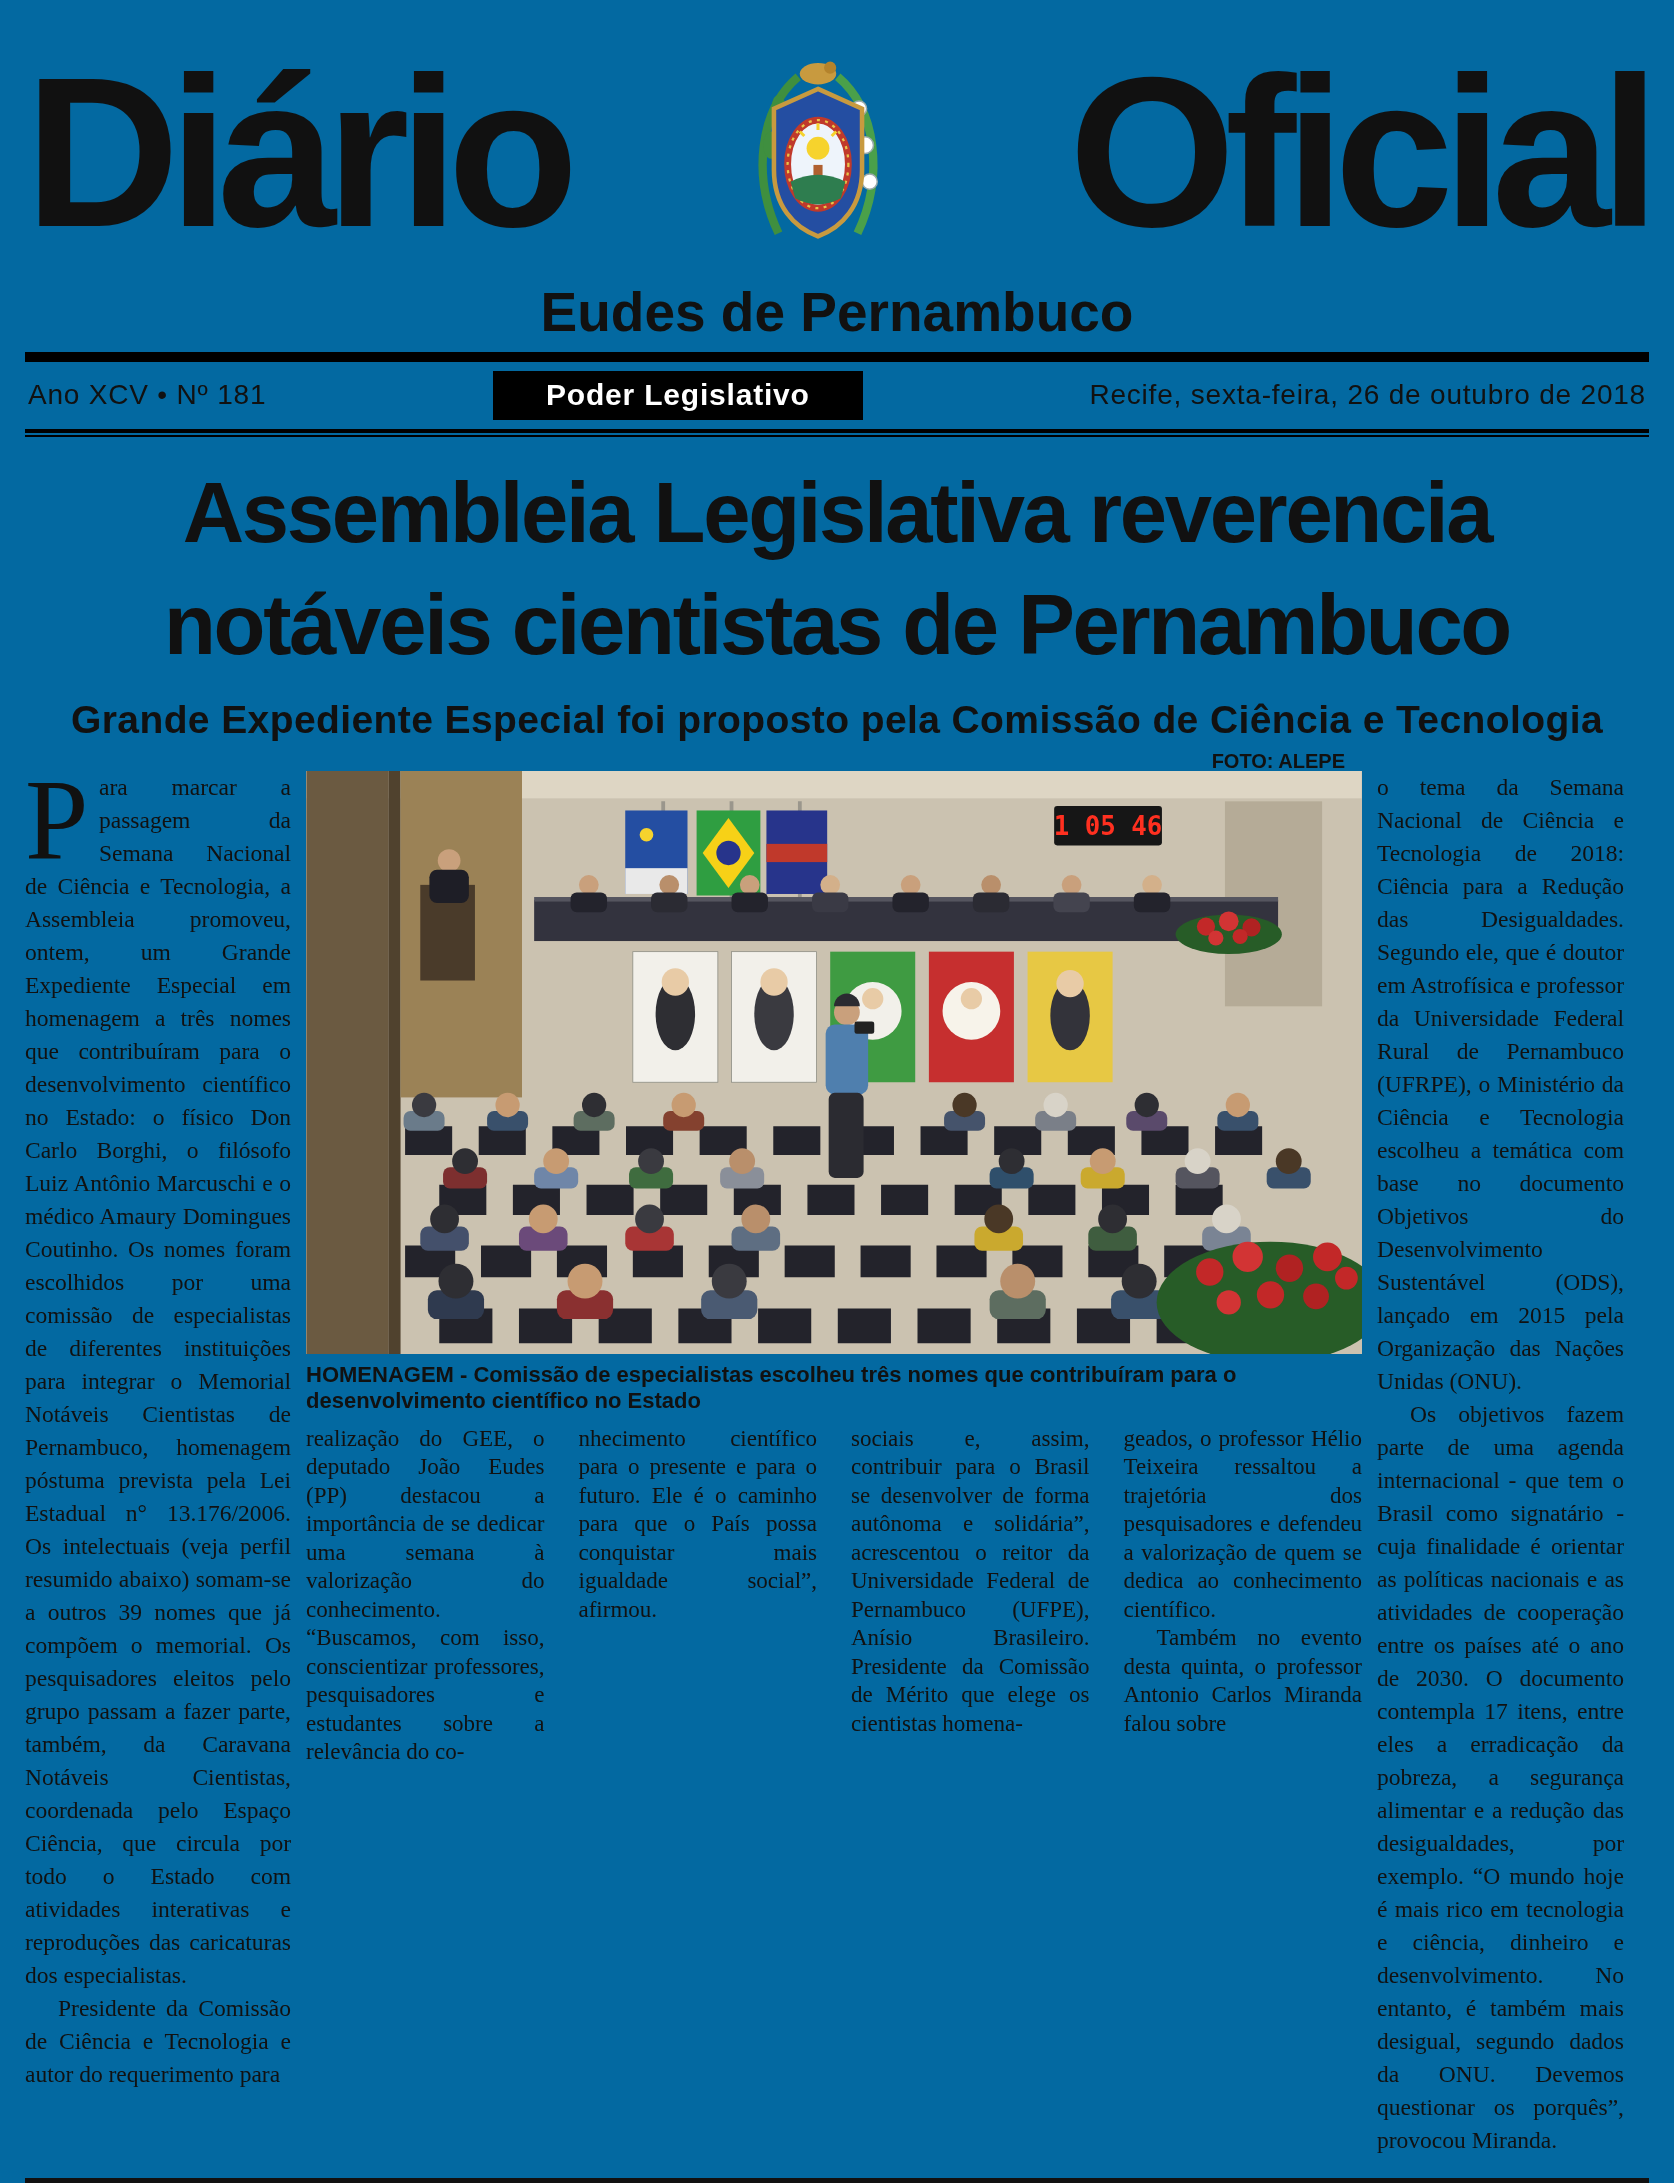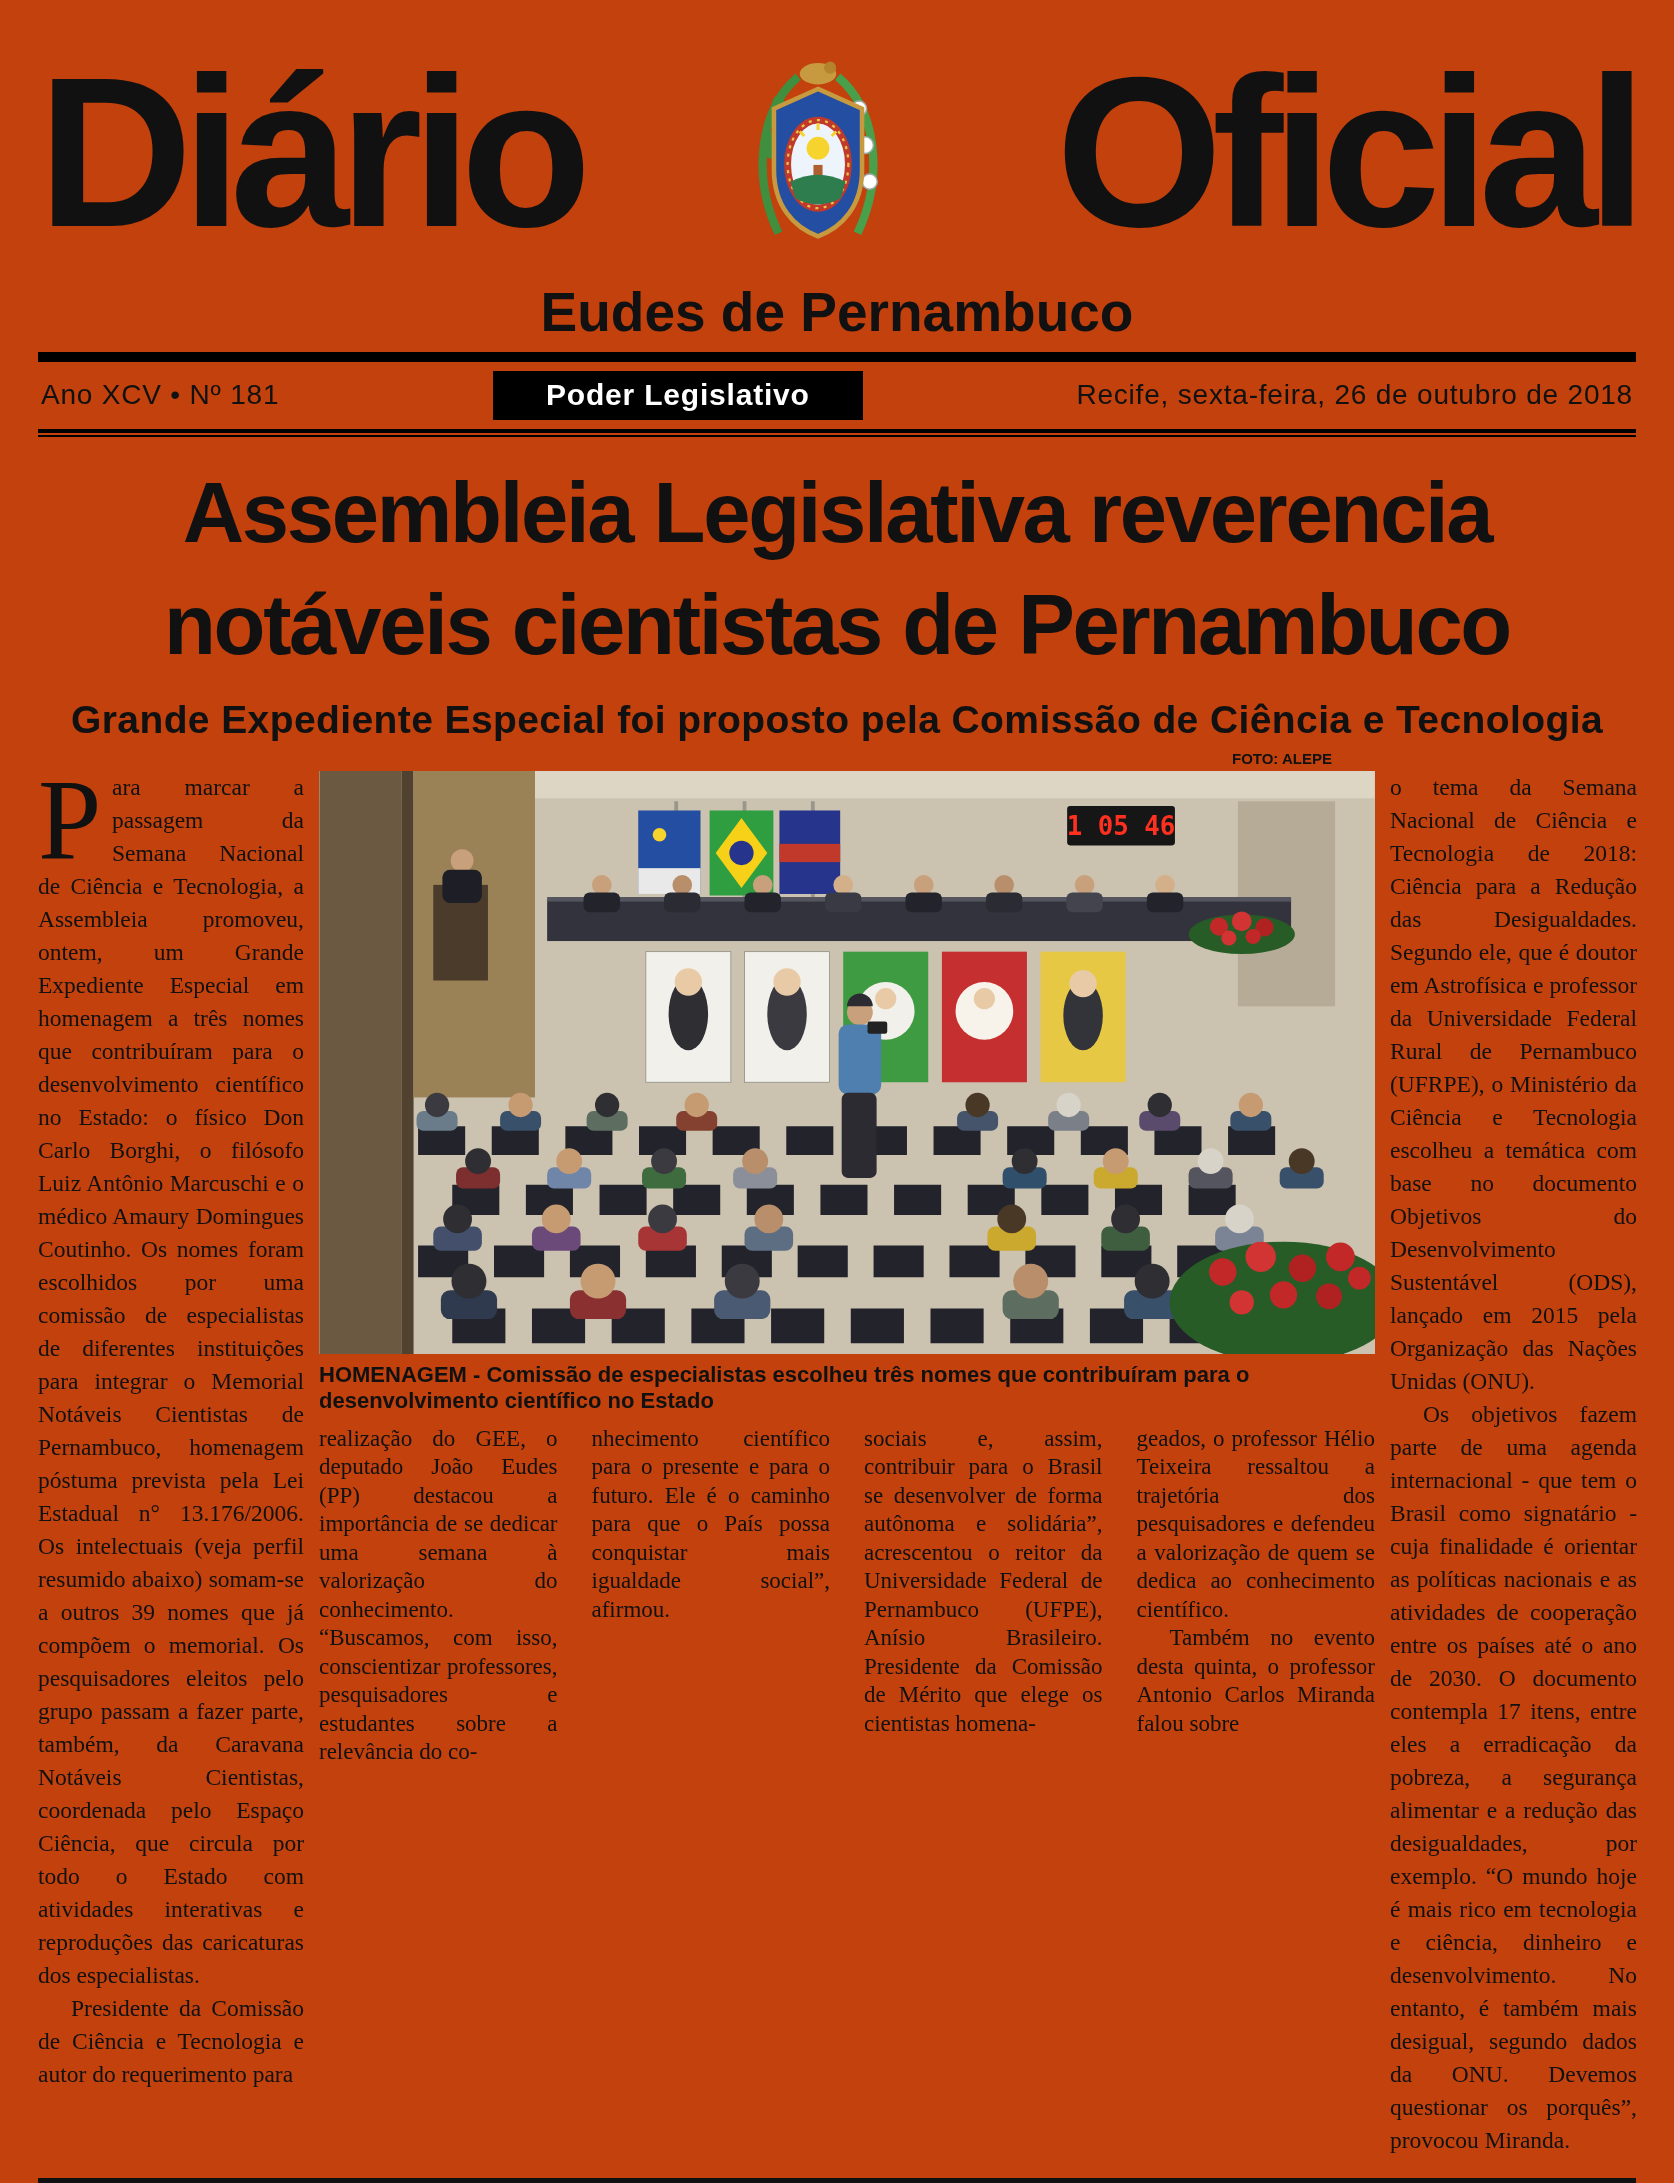--- a/index.html
+++ b/index.html
@@ -1,34 +1,34 @@
 <!DOCTYPE html>
 <html lang="pt" style="font-size:12px"><head>
 <meta charset="utf-8">
 <style>
   *{box-sizing:border-box;margin:0;padding:0;}
   body{background:#888;font-family:"Liberation Sans",sans-serif;color:#111;}
-  .page{width:1674px;height:2183px;margin:0 auto;background:#c2410c;position:relative;padding:26px 38px 0;overflow:hidden;}
+  .page{width:1674px;height:2183px;margin:0 auto;background:#0369a1;position:relative;padding:26px 25px 0;overflow:hidden;}
 
   
   .masthead-row{display:flex;align-items:center;justify-content:space-between;height:251px;}
   .masthead-word{font-weight:bold;font-size:214px;line-height:228px;letter-spacing:-10.6px;white-space:nowrap;}
   .masthead-subtitle{text-align:center;font-weight:bold;font-size:55px;line-height:64px;margin-top:3px;}
   .emblem{width:134px;height:196px;flex:0 0 auto;margin:0 6px;}
 
   .rule-thick{border-top:10px solid #000;margin-top:7.6px;}
   .dateline{display:flex;align-items:center;justify-content:space-between;padding:9px 3px;}
   .dateline .side{font-size:28px;letter-spacing:0.8px;}
   .badge{background:#000;color:#fff;font-weight:bold;font-size:30px;padding:7.6px 53px;letter-spacing:0.8px;}
   .rule-double{border-top:4.6px solid #000;border-bottom:2.3px solid #000;height:8.4px;}
 
   
   .headline{text-align:center;font-weight:bold;font-size:85px;line-height:112px;letter-spacing:-2.3px;margin-top:20px;}
   .subheadline{text-align:center;font-size:39px;line-height:43px;font-weight:700;margin-top:16.7px;letter-spacing:0.4px;}
-  .photo-credit{text-align:right;font-size:15px;font-weight:bold;padding-right:304px;margin-top:9px;height:20px;}
+  .photo-credit{text-align:right;font-size:20px;font-weight:bold;padding-right:304px;margin-top:9px;height:20px;}
 
   
   .content{display:grid;grid-template-columns:266px 1056px 247px;column-gap:15px;margin-top:1.5px;}
   .lead-col p, .right-col p{font-family:"Liberation Serif",serif;font-size:23.5px;line-height:33px;text-align:justify;hyphens:auto;}
   .indent{text-indent:33px;}
   .dropcap{float:left;font-family:"Liberation Serif",serif;font-size:114px;line-height:85px;padding:6px 10.6px 0 0;}
   .photo-wrap{width:1056px;}
   .photo-svg{display:block;width:1056px;height:583px;background:#cbc2b0;}
   .caption{font-family:Liberation Sans, sans-serif;font-weight:bold;font-size:22px;line-height:26px;margin:7.6px 0 10.6px;}
   .fourcols{display:grid;grid-template-columns:repeat(4,1fr);column-gap:18px;gap:34px;}

